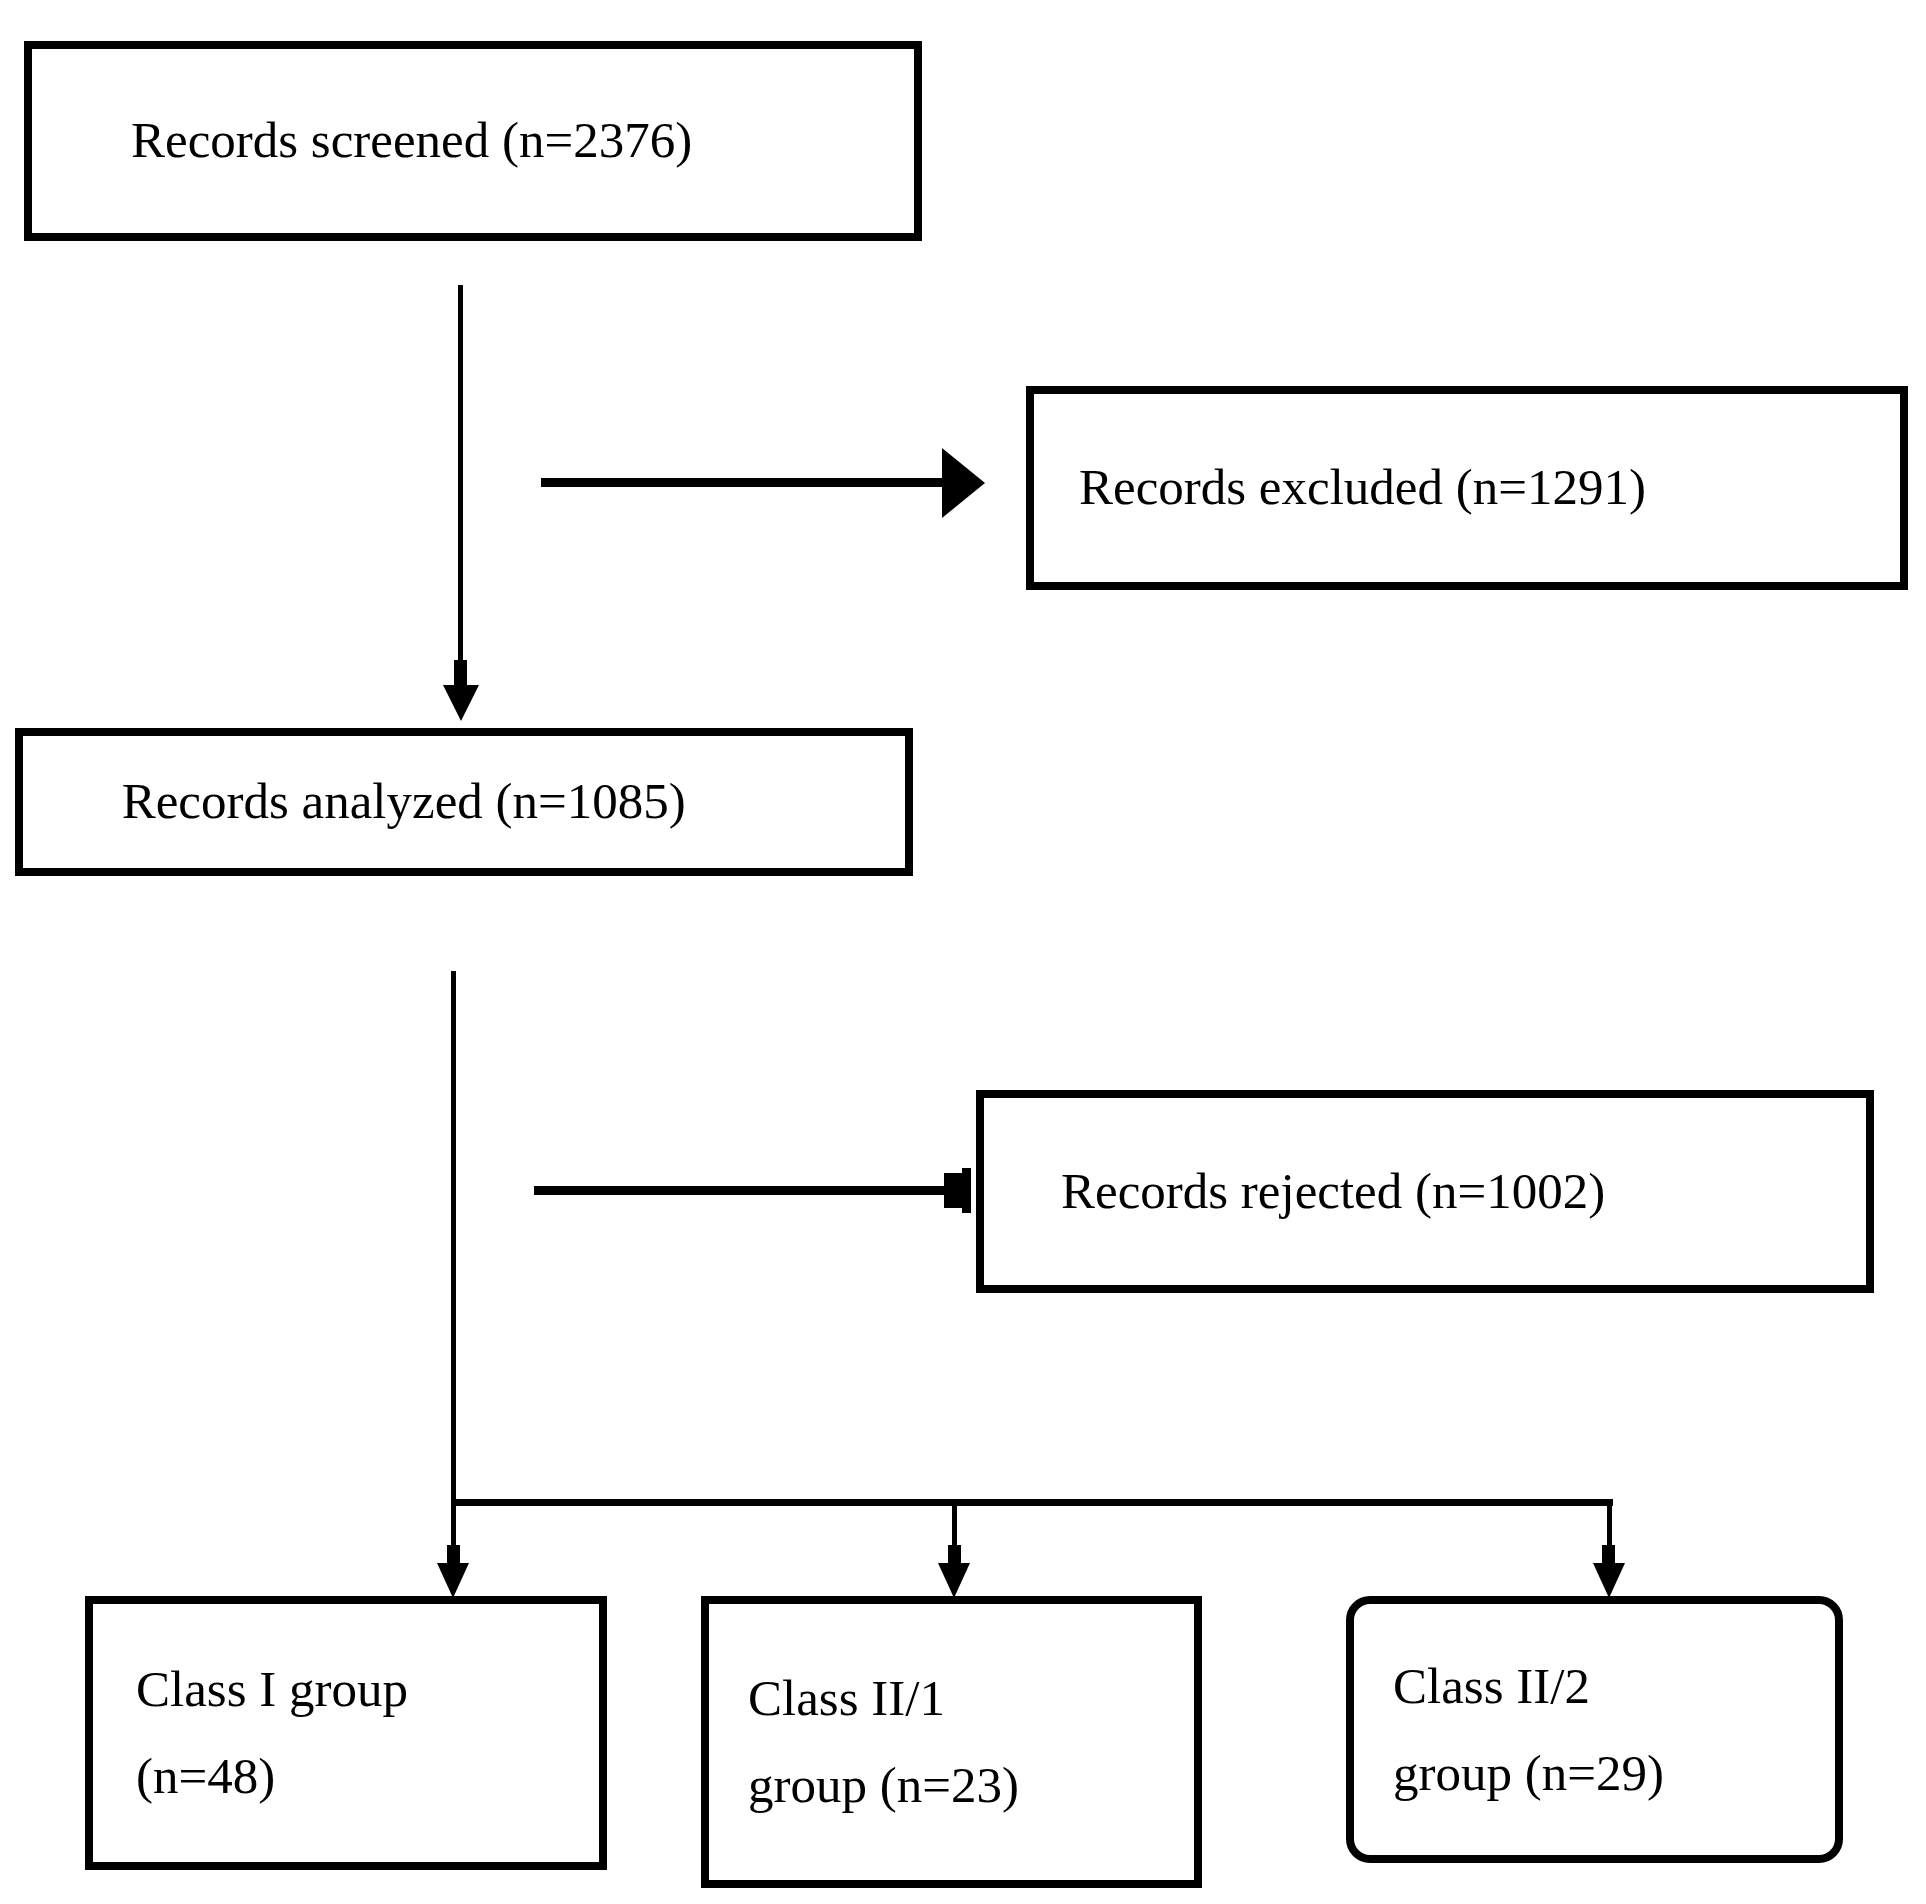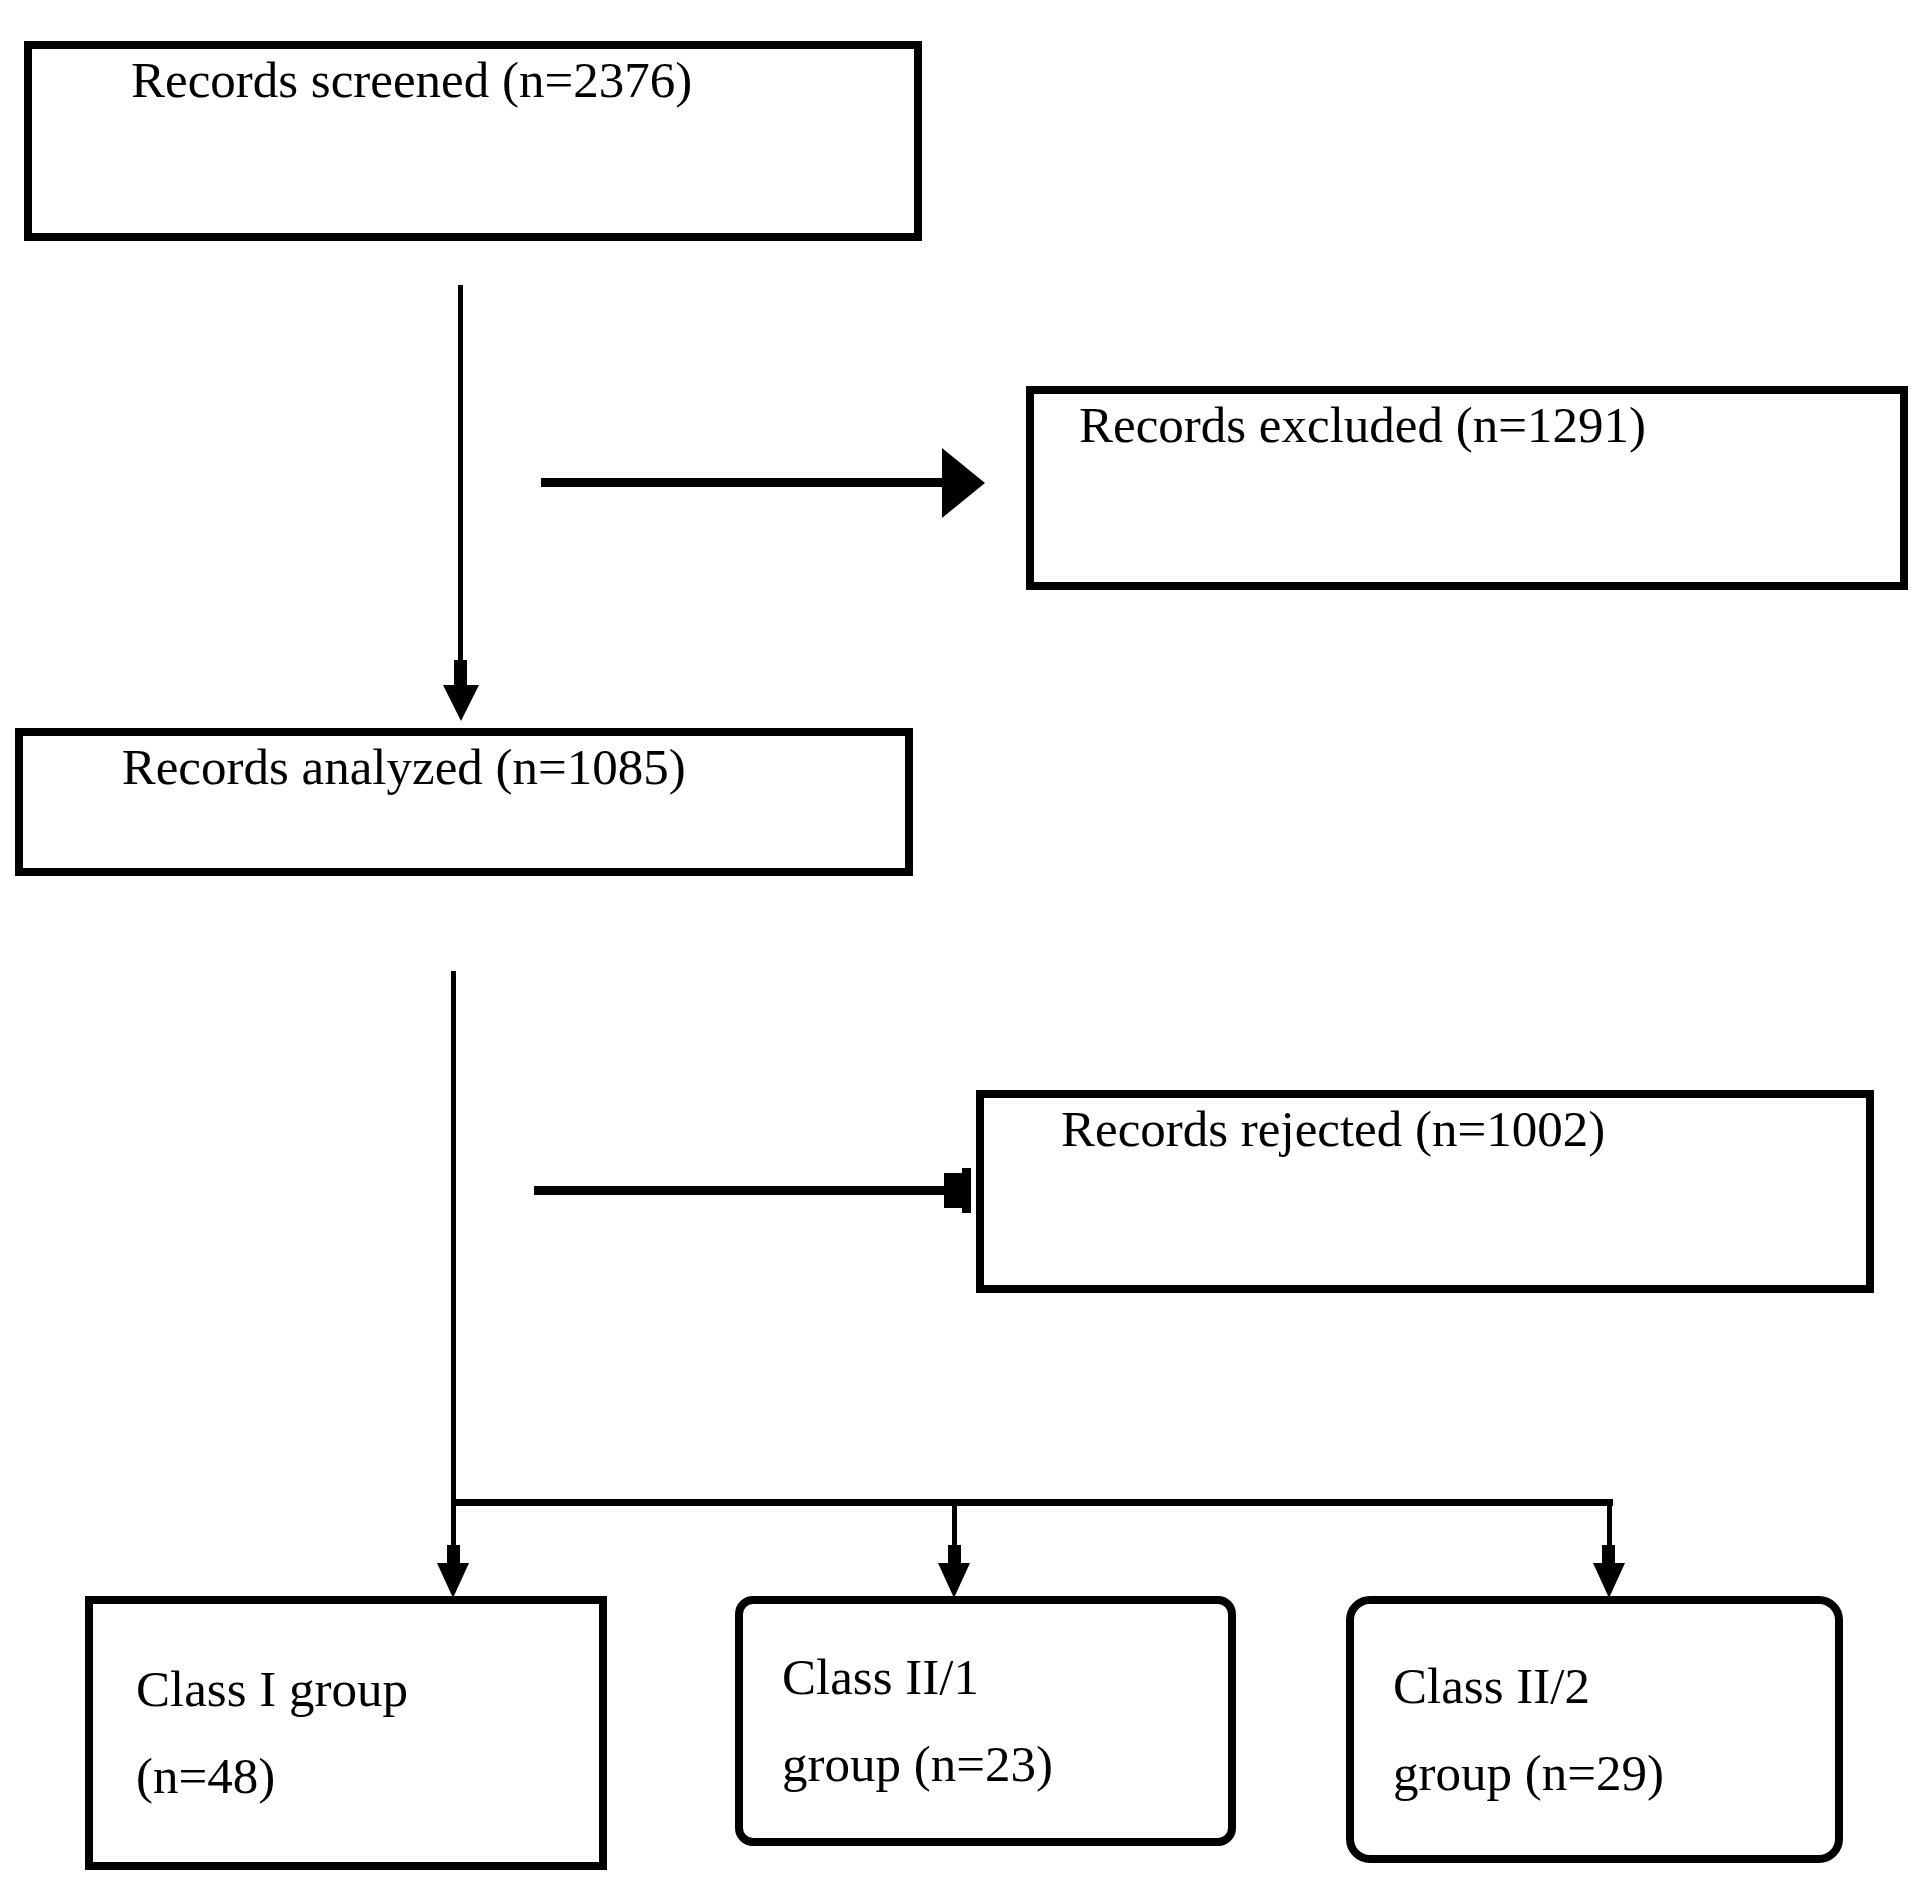--- a/index.html
+++ b/index.html
@@ -14,20 +14,21 @@
     background: #ffffff;
     font-family: "Liberation Serif", serif;
     color: #000000;
   }
   .box {
     position: absolute;
     box-sizing: border-box;
     border: 8px solid #000000;
     background: #ffffff;
     display: flex;
+    align-items: center;
     font-size: 51px;
     line-height: 1.25;
     white-space: nowrap;
   }
   .box.single { padding-left: 99px; }
   .box.rej    { padding-left: 77px; }
   .box.multi {
     flex-direction: column;
     justify-content: center;
     align-items: flex-start;
@@ -107,21 +108,21 @@
 
   <div class="vline" style="left:1607px; top:1505px; width:4.7px; height:43px;"></div>
   <div class="stem" style="left:1602px; top:1545px; width:13.4px; height:20px;"></div>
   <div class="tri down-small" style="left:1593px; top:1563px;"></div>
 
   <div class="box multi" style="left:85px; top:1596px; width:522px; height:274px;padding-left:43px;">
     <span>Class I group</span>
     <span>(n=48)</span>
   </div>
 
-  <div class="box multi" style="left:735px; top:1596px; width:501px; height:250px;border-radius:18px;">
+  <div class="box multi" style="left:701px; top:1596px; width:501px; height:292px;">
     <span>Class II/1</span>
     <span>group (n=23)</span>
   </div>
 
   <div class="box multi" style="left:1346px; top:1596px; width:497px; height:267px;border-radius:24px;">
     <span>Class II/2</span>
     <span>group (n=29)</span>
   </div>
 
 </div>

